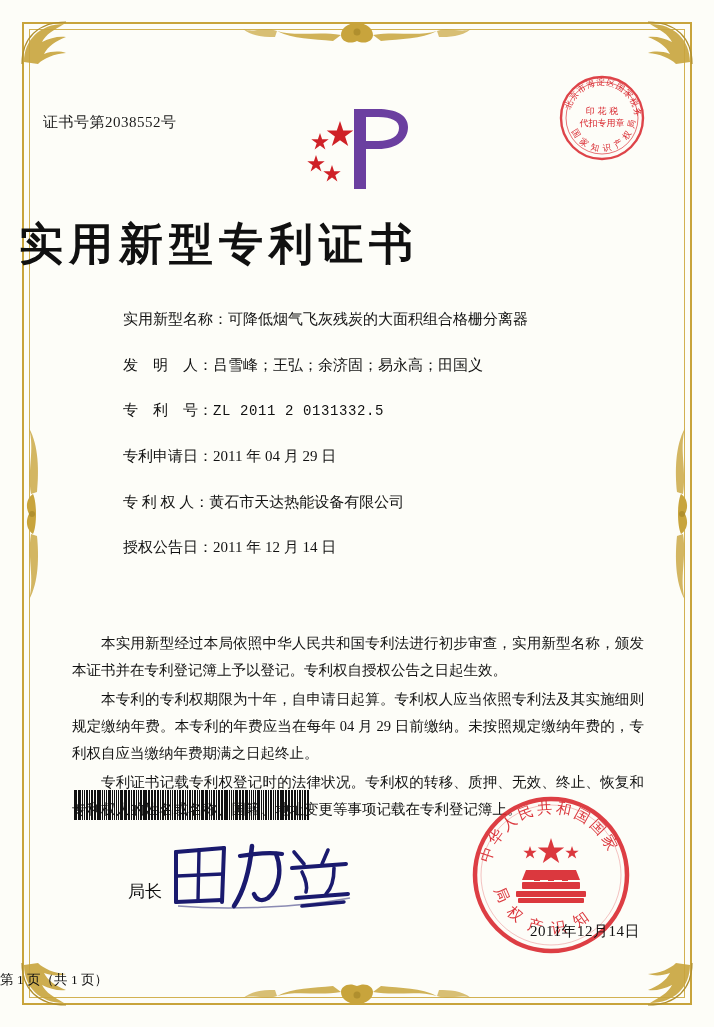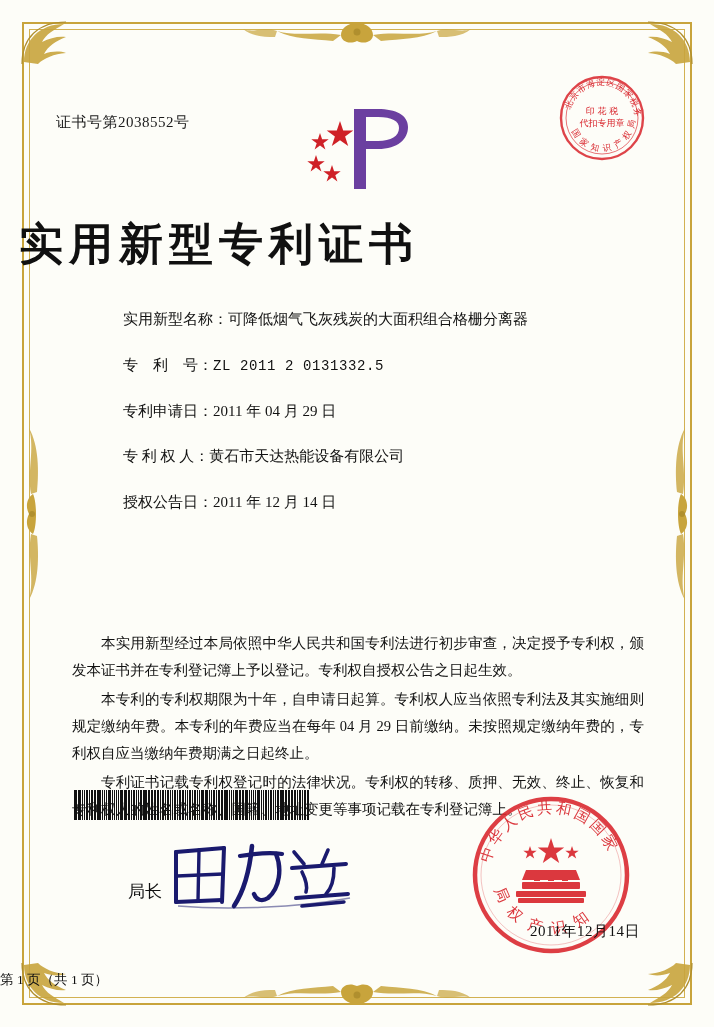--- a/index.html
+++ b/index.html
@@ -69,21 +69,21 @@
   .side-orn-r {
     position: absolute;
     right: 17px; top: 50%;
     transform: translateY(-50%) scaleX(-1);
     width: 32px; height: 240px;
   }
 
   
   .cert-no {
     position: absolute;
-    left: 56px;
+    left: 43px;
     top: 113px;
     font-size: 15px;
     color: #1a1a1a;
     letter-spacing: 0.5px;
   }
 
   .emblem {
     position: absolute;
     left: 296px;
     top: 103px;
@@ -328,39 +328,43 @@
   </div>
 
   <div class="title">实用新型专利证书</div>
 
   <div class="fields">
     <div class="field-row">
       <span class="field-label">实用新型名称：</span>
       <span class="field-value">可降低烟气飞灰残炭的大面积组合格栅分离器</span>
     </div>
     <div class="field-row">
+      <span class="field-label">发　明　人：</span>
+      <span class="field-value">吕雪峰；王弘；余济固；易永高；田国义</span>
+    </div>
+    <div class="field-row">
       <span class="field-label">专　利　号：</span>
       <span class="field-value mono">ZL 2011 2 0131332.5</span>
     </div>
     <div class="field-row">
       <span class="field-label">专利申请日：</span>
       <span class="field-value">2011 年 04 月 29 日</span>
     </div>
     <div class="field-row">
       <span class="field-label">专 利 权 人：</span>
       <span class="field-value">黄石市天达热能设备有限公司</span>
     </div>
     <div class="field-row">
       <span class="field-label">授权公告日：</span>
       <span class="field-value">2011 年 12 月 14 日</span>
     </div>
   </div>
 
   <div class="paras">
-    <p>本实用新型经过本局依照中华人民共和国专利法进行初步审查，决定授予专利权，颁发本证书并在专利登记簿上予以登记。专利权自授权公告之日起生效。</p>
+    <p>本实用新型经过本局依照中华人民共和国专利法进行初步审查，实用新型名称，颁发本证书并在专利登记簿上予以登记。专利权自授权公告之日起生效。</p>
     <p>本专利的专利权期限为十年，自申请日起算。专利权人应当依照专利法及其实施细则规定缴纳年费。本专利的年费应当在每年 04 月 29 日前缴纳。未按照规定缴纳年费的，专利权自应当缴纳年费期满之日起终止。</p>
     <p>专利证书记载专利权登记时的法律状况。专利权的转移、质押、无效、终止、恢复和专利权人的姓名或名称、国籍、地址变更等事项记载在专利登记簿上。</p>
   </div>
 
   <div class="barcode">
     <div class="bars">
       <i style="width:3px"></i>
         <i style="width:1px"></i>
         <i style="width:2px"></i>
         <i style="width:1px"></i>

